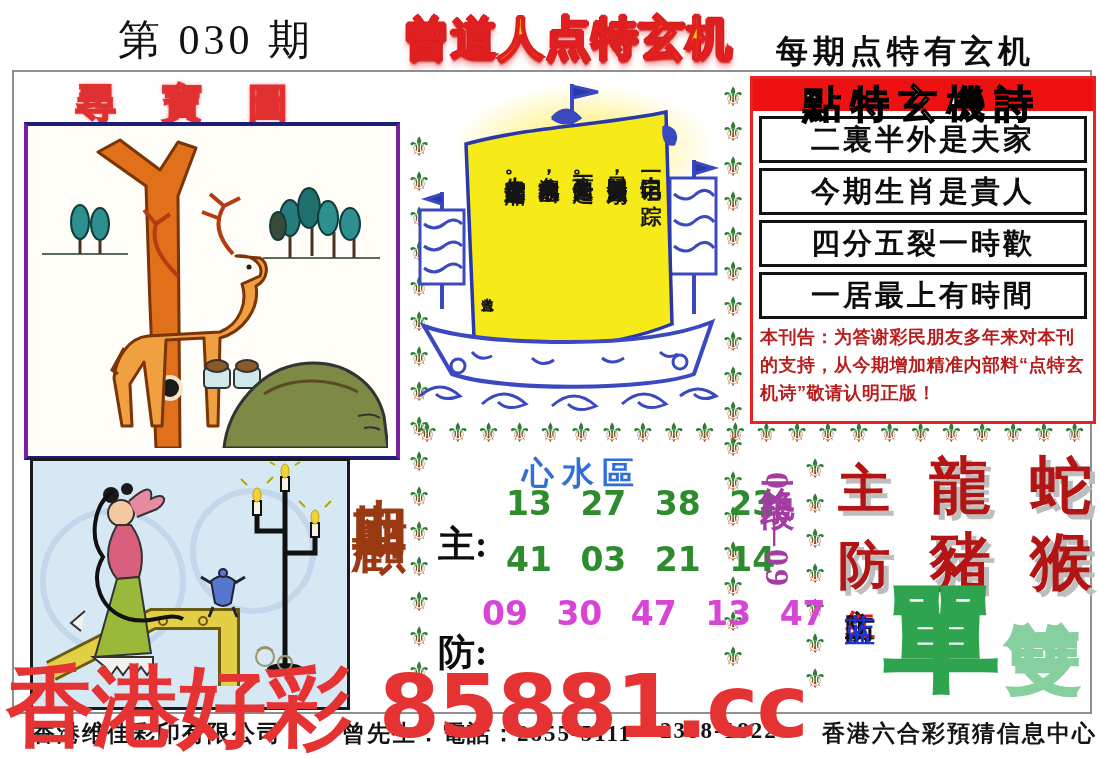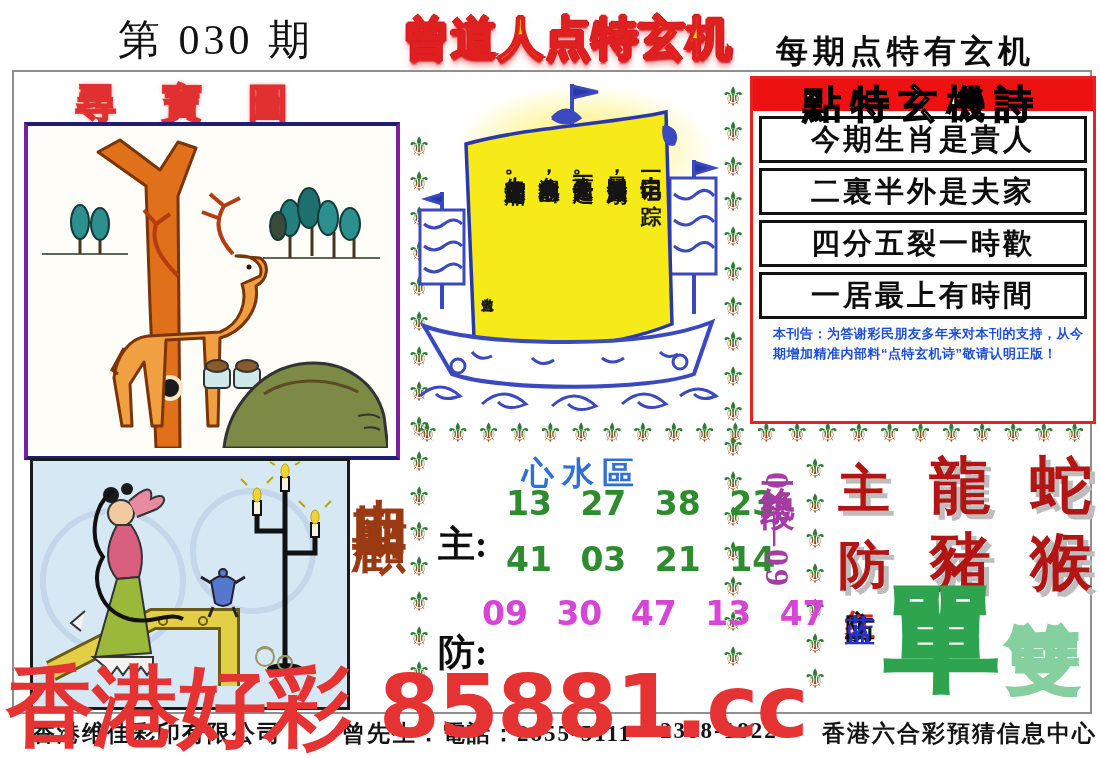--- a/index.html
+++ b/index.html
@@ -52,22 +52,22 @@
   .sail-sign{font-size:13px;padding-top:128px;letter-spacing:0;}
 
   
   .poem-box{left:736px;top:4px;width:340px;height:342px;border:3px solid #e62222;background:#fff;}
   .poem-title{height:32px;line-height:50px;background:#ee1111;text-align:center;
      font-weight:bold;font-size:38px;color:#fff;-webkit-text-stroke:1.5px #000;
      letter-spacing:10px;font-family:"Liberation Serif",serif;}
   .poem-row{margin:5px 6px 0 6px;border:3px solid #111;height:41px;line-height:41px;
      text-align:center;font-weight:bold;font-size:29px;color:#0d0d0d;letter-spacing:3px;
      font-family:"Liberation Serif",serif;}
-  .poem-notice{margin:5px 7px 0 20px;font-weight:bold;font-size:13px;line-height:1.55;
-     color:#1d4ed8;letter-spacing:.5px;}
+  .poem-notice{margin:5px 7px 0 7px;font-weight:bold;font-size:18px;line-height:1.55;
+     color:#b91c1c;letter-spacing:.5px;}
 
   
   .hz-title{left:508px;top:380px;font-weight:bold;font-size:32px;color:#2f6fd6;
      letter-spacing:8px;font-family:"Liberation Serif",serif;}
   .hz-label{font-weight:bold;font-size:37px;color:#0d0d0d;font-family:"Liberation Serif",serif;}
   .lab-main{left:424px;top:448px;}
   .lab-guard{left:424px;top:556px;}
   .num-row{font-weight:bold;font-size:33px;font-family:"DejaVu Sans",sans-serif;
      white-space:nowrap;word-spacing:17px;}
   .num-green{color:#2e8b2e;}
@@ -303,22 +303,22 @@
     <div>一字记记曰：踪</div>
     <div>日照潼关四扇开，</div>
     <div>牛头马面走一起。</div>
     <div>兔八洞内猴欲出，</div>
     <div>失去踪迹遥别廂。</div>
     <div class="sail-sign">曾道人</div>
   </div>
 
   <div class="abs poem-box">
     <div class="poem-title">點特玄機詩</div>
+    <div class="poem-row">二裏半外是夫家</div>
     <div class="poem-row">今期生肖是貴人</div>
-    <div class="poem-row">二裏半外是夫家</div>
     <div class="poem-row">四分五裂一時歡</div>
     <div class="poem-row">一居最上有時間</div>
     <div class="poem-notice">本刊告：为答谢彩民朋友多年来对本刊的支持，从今期增加精准内部料“点特玄机诗”敬请认明正版！</div>
   </div>
 
   <div class="abs hz-title">心水區</div>
   <div class="abs hz-label lab-main">主:</div>
   <div class="abs num-row num-green mr1">13 27 38 23</div>
   <div class="abs num-row num-green mr2">41 03 21 14</div>
   <div class="abs hz-label lab-guard">防:</div>

